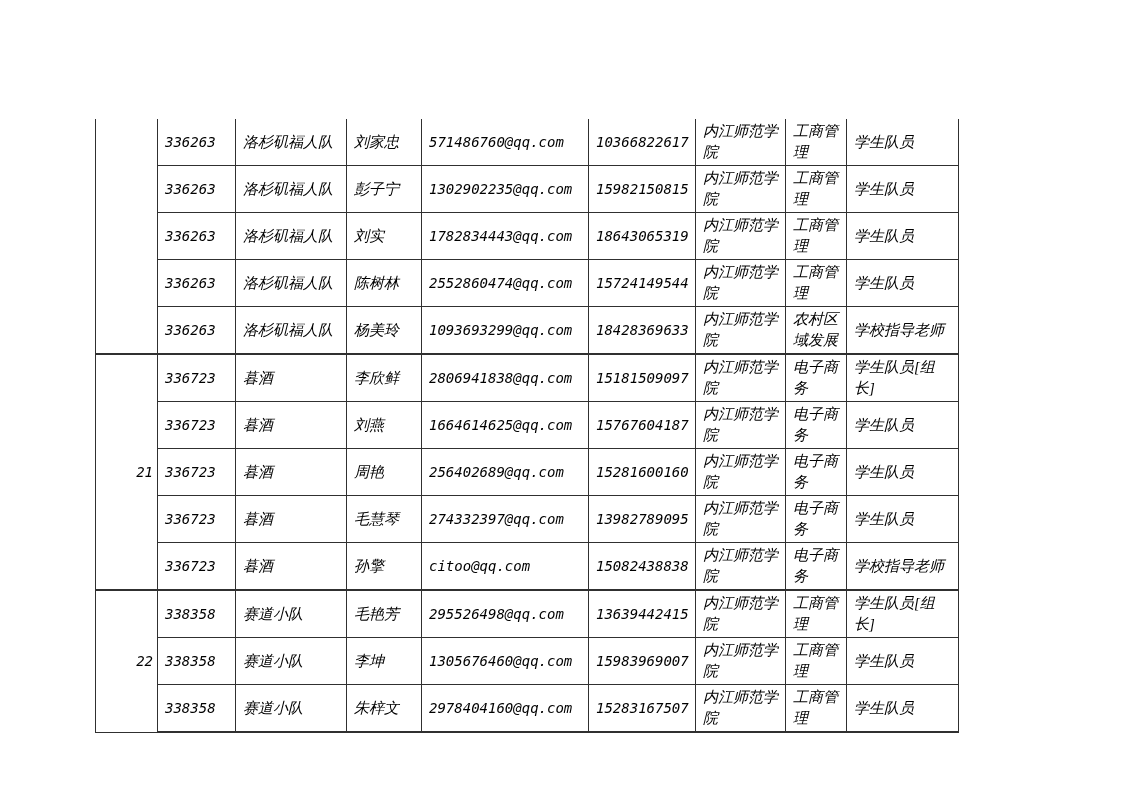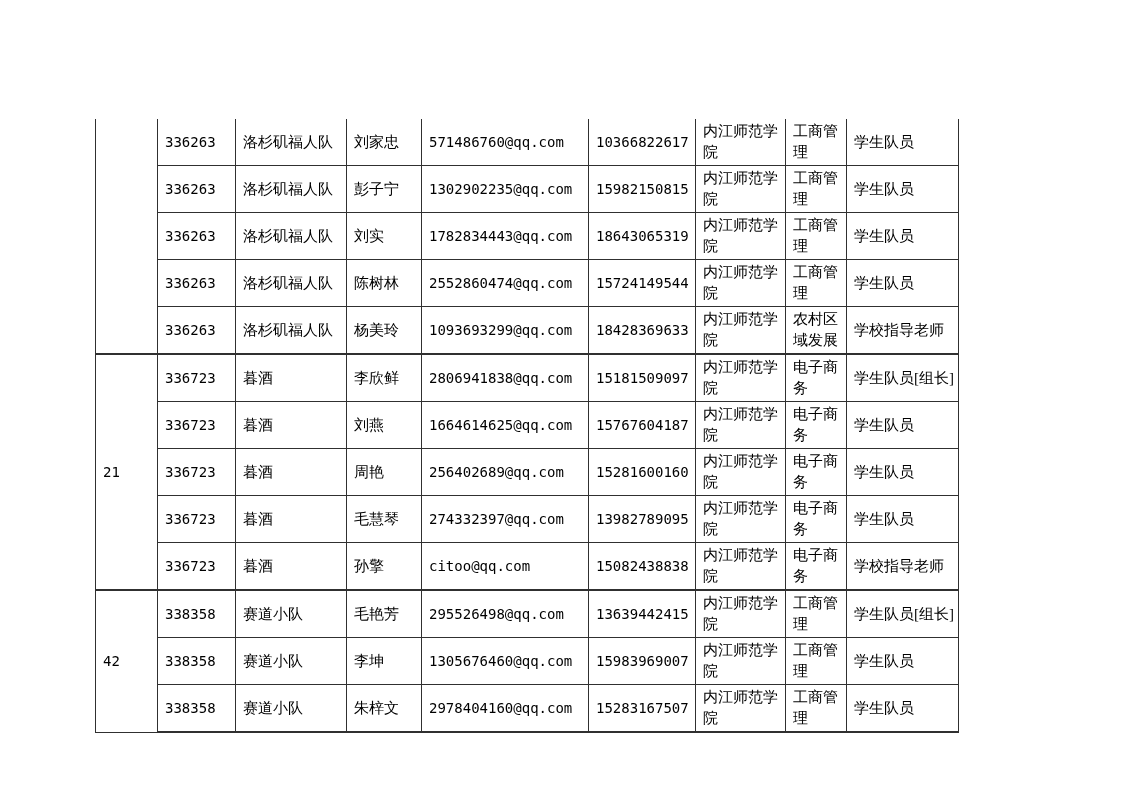--- a/index.html
+++ b/index.html
@@ -6,20 +6,21 @@
     margin: 0;
     padding: 0;
     background: #ffffff;
   }
   .page {
     position: relative;
     width: 1122px;
     height: 793px;
     background: #ffffff;
     overflow: hidden;
+    font-style: italic;
   }
   .tbl-wrap {
     position: absolute;
     left: 95px;
     top: 119px;
     width: 863px;
   }
   table.tbl {
     border-collapse: collapse;
     table-layout: fixed;
@@ -45,21 +46,21 @@
   td.cjk {
     font-family: "Liberation Serif", "DejaVu Serif", serif;
     font-size: 15px;
     line-height: 21px;
   }
   td.mono {
     font-family: "DejaVu Sans Mono", "Liberation Mono", monospace;
     font-size: 14px;
     line-height: 20px;
   }
-  td.c-num  { padding-left: 8px; }
+  td.c-num  { padding-left: 8px; text-align: right; }
   td.c-role { padding: 2px 2px 2px 6px; }
 </style>
 </head>
 <body>
 
 <div class="page">
   <div class="tbl-wrap">
     <table class="tbl">
       <colgroup>
         <col style="width:62px">
@@ -172,21 +173,21 @@
         <td class="c-team cjk">暮酒</td>
         <td class="c-name cjk">孙擎</td>
         <td class="c-email mono">citoo@qq.com</td>
         <td class="c-phone mono">15082438838</td>
         <td class="c-school cjk">内江师范学院</td>
         <td class="c-major cjk">电子商务</td>
         <td class="c-role cjk">学校指导老师</td>
       </tr>
 
       <tr class="row group-start">
-        <td class="c-num mono" rowspan="3">42</td>
+        <td class="c-num mono" rowspan="3">22</td>
         <td class="c-id mono">338358</td>
         <td class="c-team cjk">赛道小队</td>
         <td class="c-name cjk">毛艳芳</td>
         <td class="c-email mono">295526498@qq.com</td>
         <td class="c-phone mono">13639442415</td>
         <td class="c-school cjk">内江师范学院</td>
         <td class="c-major cjk">工商管理</td>
         <td class="c-role cjk">学生队员[组长]</td>
       </tr>
       <tr class="row">

